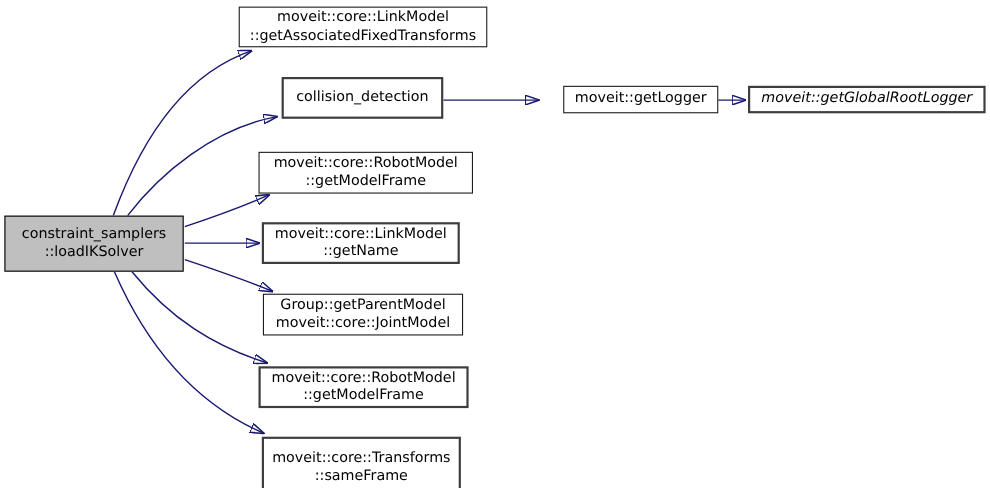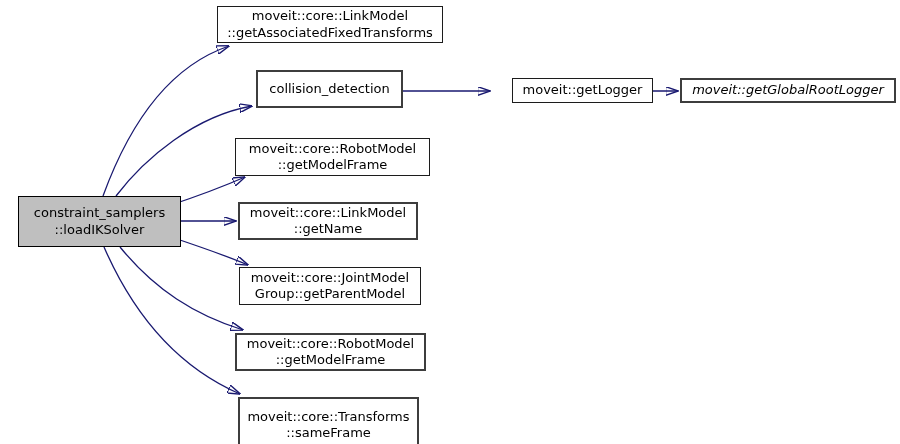--- a/index.html
+++ b/index.html
@@ -37,21 +37,21 @@
     line-height: 16.5px;
     display: flex;
     flex-direction: column;
     align-items: center;
     justify-content: center;
     text-align: center;
     white-space: nowrap;
     cursor: pointer;
   }
   .node.thick { border-width: 2px; border-color: #3d3d3d; }
-  .node.hl { background: #bfbfbf; border-color: #000000; border-width: 1.5px; margin-left: 14px; }
+  .node.hl { background: #bfbfbf; border-color: #000000; border-width: 1.5px; }
 
   
   #n-load { left: 4px;   top: 196px; width: 163px; height: 51px; }
   #n-gaft { left: 217px; top: 6px;   width: 226px; height: 37px; }
   #n-cdbl { left: 256px; top: 70px;  width: 147px; height: 38px; }
   #n-mgl  { left: 492px; top: 78px;  width: 141px; height: 25px; margin-left: 20px; }
   #n-grl  { left: 680px; top: 78px;  width: 216px; height: 25px; font-style: italic; }
   #n-gmf  { left: 235px; top: 138px; width: 195px; height: 38px; }
   #n-gn   { left: 238px; top: 202px; width: 180px; height: 38px; }
   #n-gpm  { left: 239px; top: 267px; width: 182px; height: 38px; }
@@ -106,22 +106,22 @@
     <span>moveit::core::RobotModel</span>
     <span>::getModelFrame</span>
   </div>
 
   <div class="node thick" id="n-gn">
     <span>moveit::core::LinkModel</span>
     <span>::getName</span>
   </div>
 
   <div class="node" id="n-gpm">
+    <span>Group::getParentModel</span>
     <span>moveit::core::JointModel</span>
-    <span>Group::getParentModel</span>
   </div>
 
   <div class="node thick" id="n-hlm">
     <span>moveit::core::RobotModel</span>
     <span>::getModelFrame</span>
   </div>
 
   <div class="node thick" id="n-sf">
     <span>moveit::core::Transforms</span>
     <span>::sameFrame</span>

